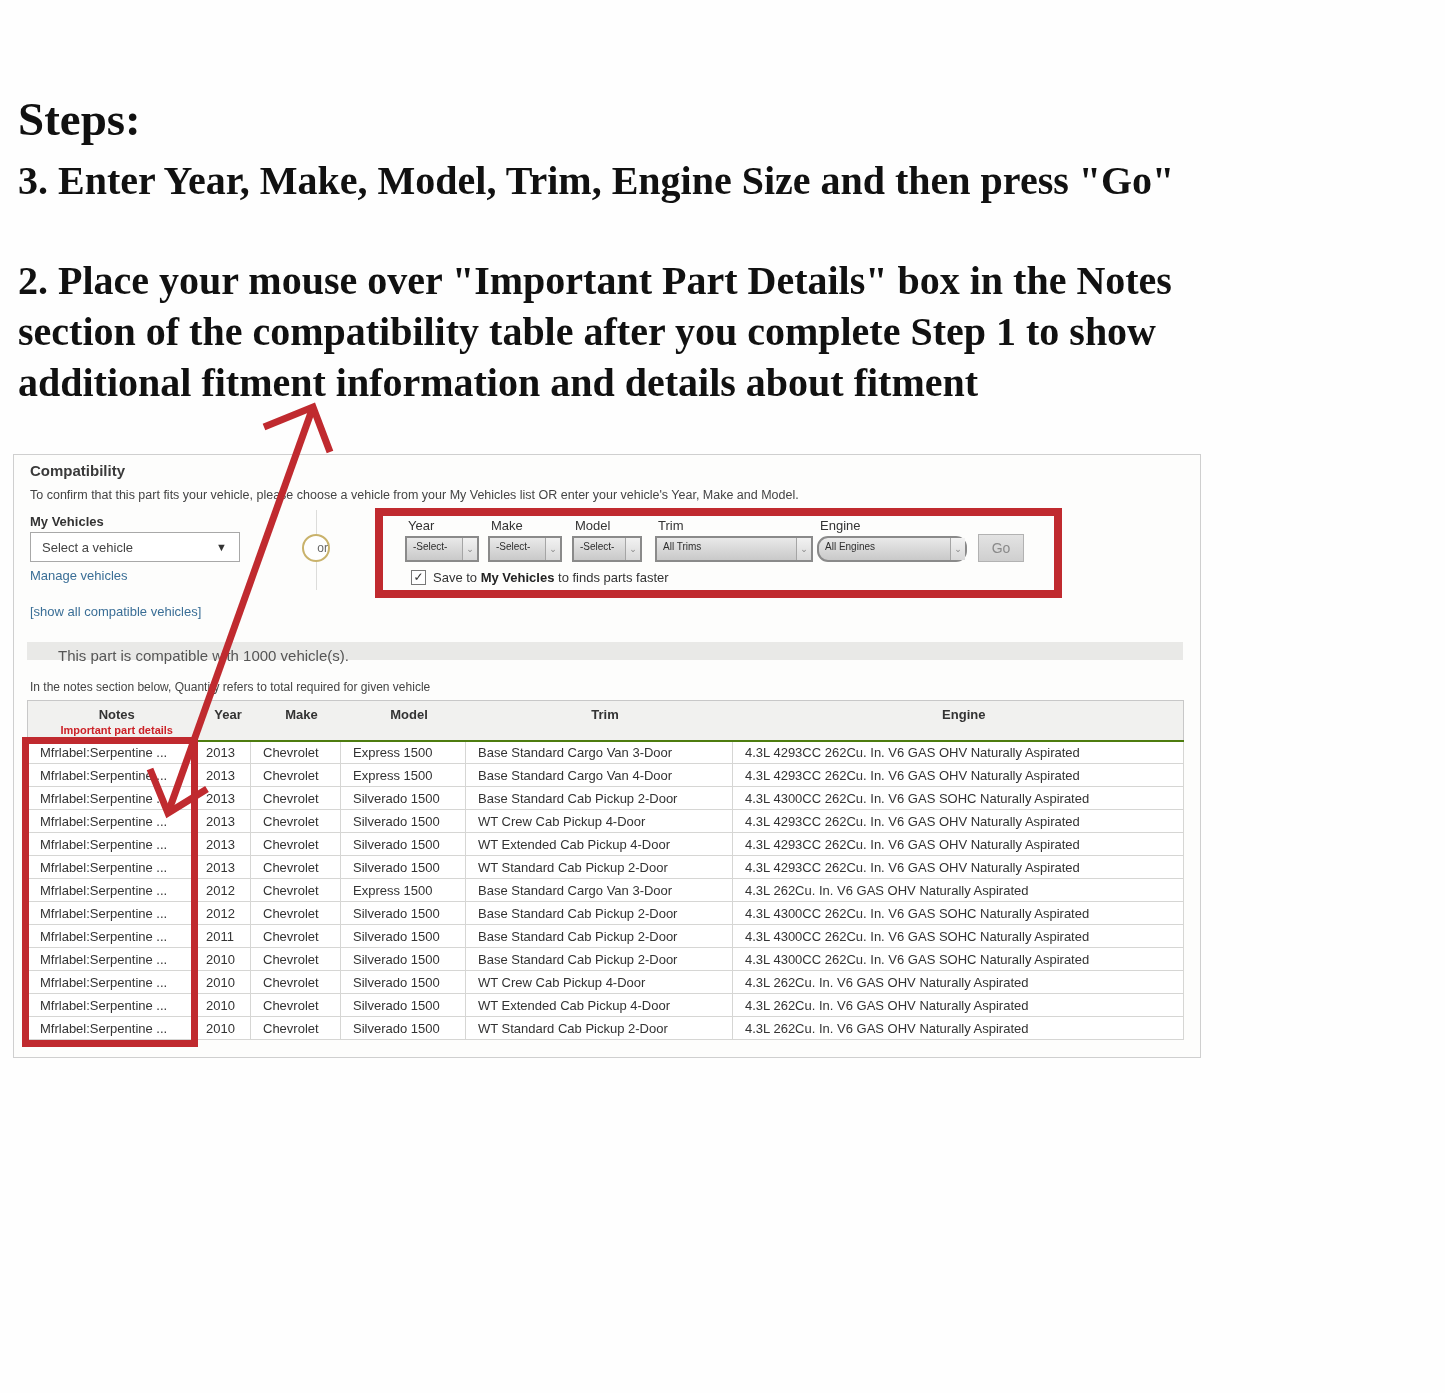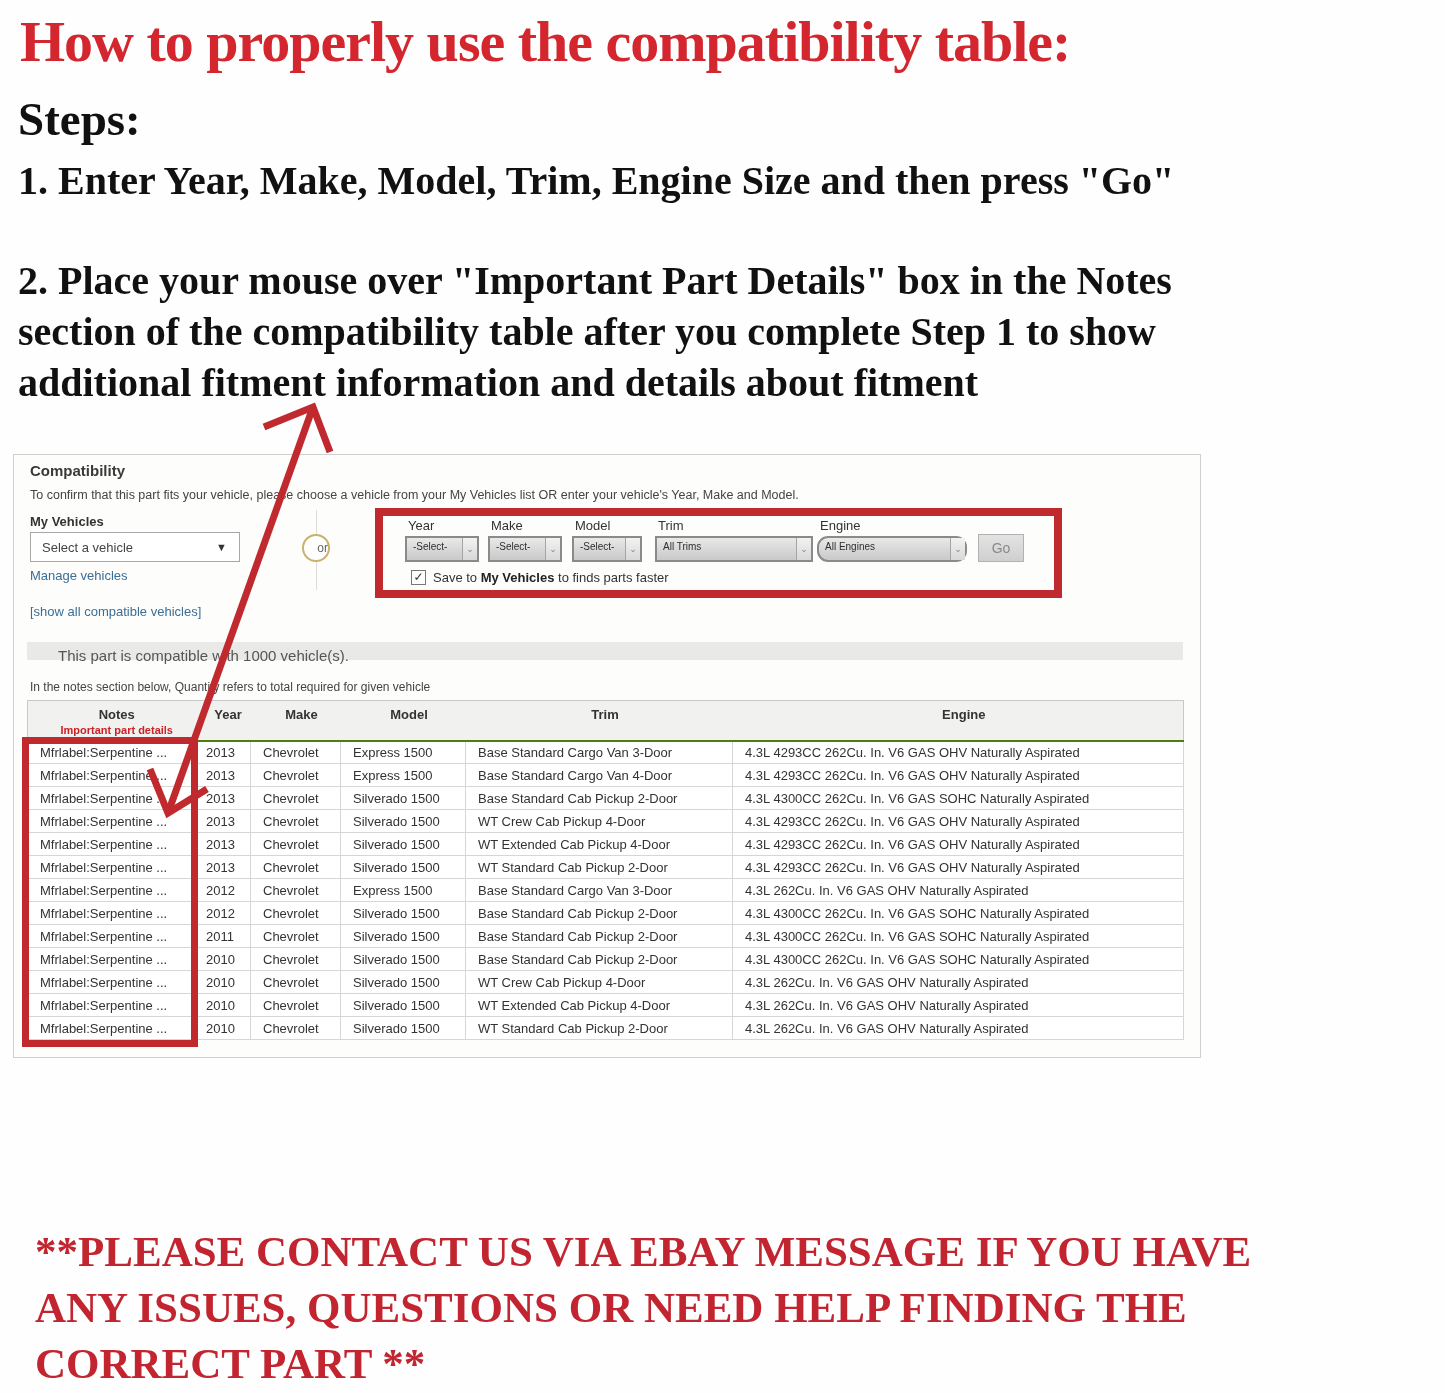--- a/index.html
+++ b/index.html
@@ -88,23 +88,22 @@
   
   .notes-box { position:absolute; left:22px; top:737px; width:176px; height:310px;
                border:7px solid #c02a2f; z-index:15; pointer-events:none; }
   svg.arrow { position:absolute; left:0; top:0; z-index:20; pointer-events:none; }
 </style>
 </head>
 <body>
 
 <div class="canvas">
 
-  <div class="headline serif">How to properly use the compatibility table:</div>
   <div class="steps-h serif">Steps:</div>
-  <div class="step1 serif">1. Enter Year, Make, Model, Trim, Engine Size and then press "Go"</div>
+  <div class="step1 serif">3. Enter Year, Make, Model, Trim, Engine Size and then press "Go"</div>
   <div class="step2 serif pre">2. Place your mouse over "Important Part Details" box in the Notes
 section of the compatibility table after you complete Step 1 to show
 additional fitment information and details about fitment</div>
 
   <div class="panel"></div>
   <div class="w-head">Compatibility</div>
   <div class="w-desc">To confirm that this part fits your vehicle, please choose a vehicle from your My Vehicles list OR enter your vehicle's Year, Make and Model.</div>
 
   <div class="myveh-label">My Vehicles</div>
   <div class="veh-select">
@@ -287,17 +286,14 @@
   </table>
 
   <div class="notes-box"></div>
 
   <svg class="arrow" width="1445" height="1393" viewBox="0 0 1445 1393">
     <polyline points="313,407 168,813" fill="none" stroke="#c02a2f" stroke-width="7"></polyline>
     <polyline points="264,427 313,407 330,452" fill="none" stroke="#c02a2f" stroke-width="7"></polyline>
     <polyline points="150,769 168,813 207,789" fill="none" stroke="#c02a2f" stroke-width="7"></polyline>
   </svg>
 
-  <div class="contact serif pre">**PLEASE CONTACT US VIA EBAY MESSAGE IF YOU HAVE
-ANY ISSUES, QUESTIONS OR NEED HELP FINDING THE
-CORRECT PART **</div>
 
 </div>
 
 </body></html>

